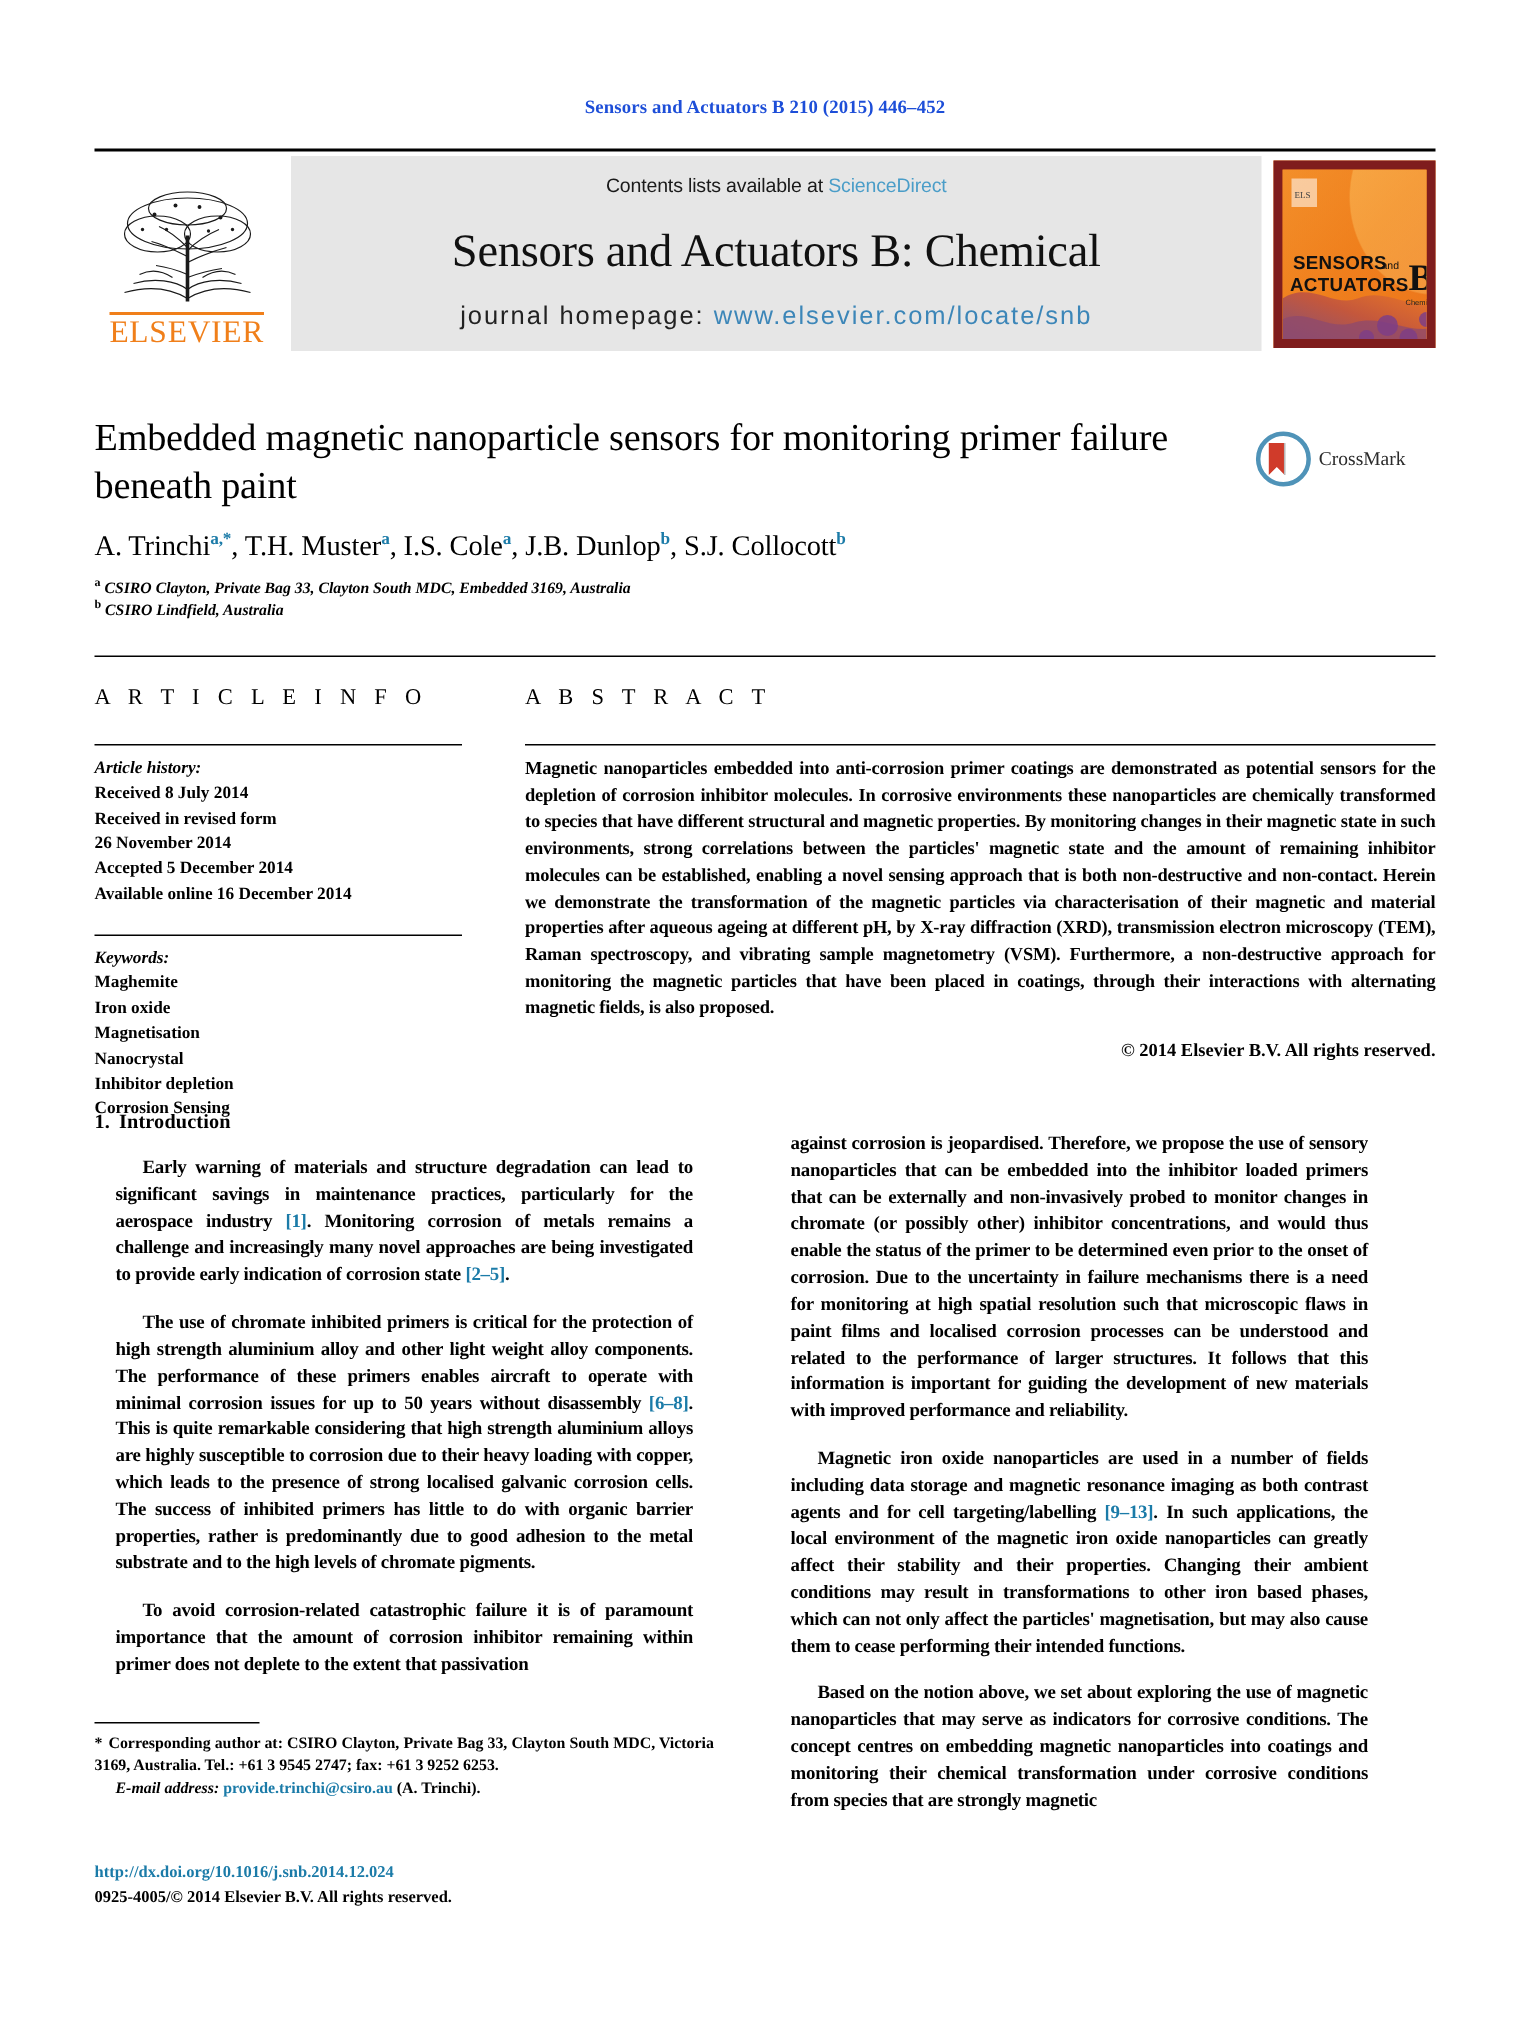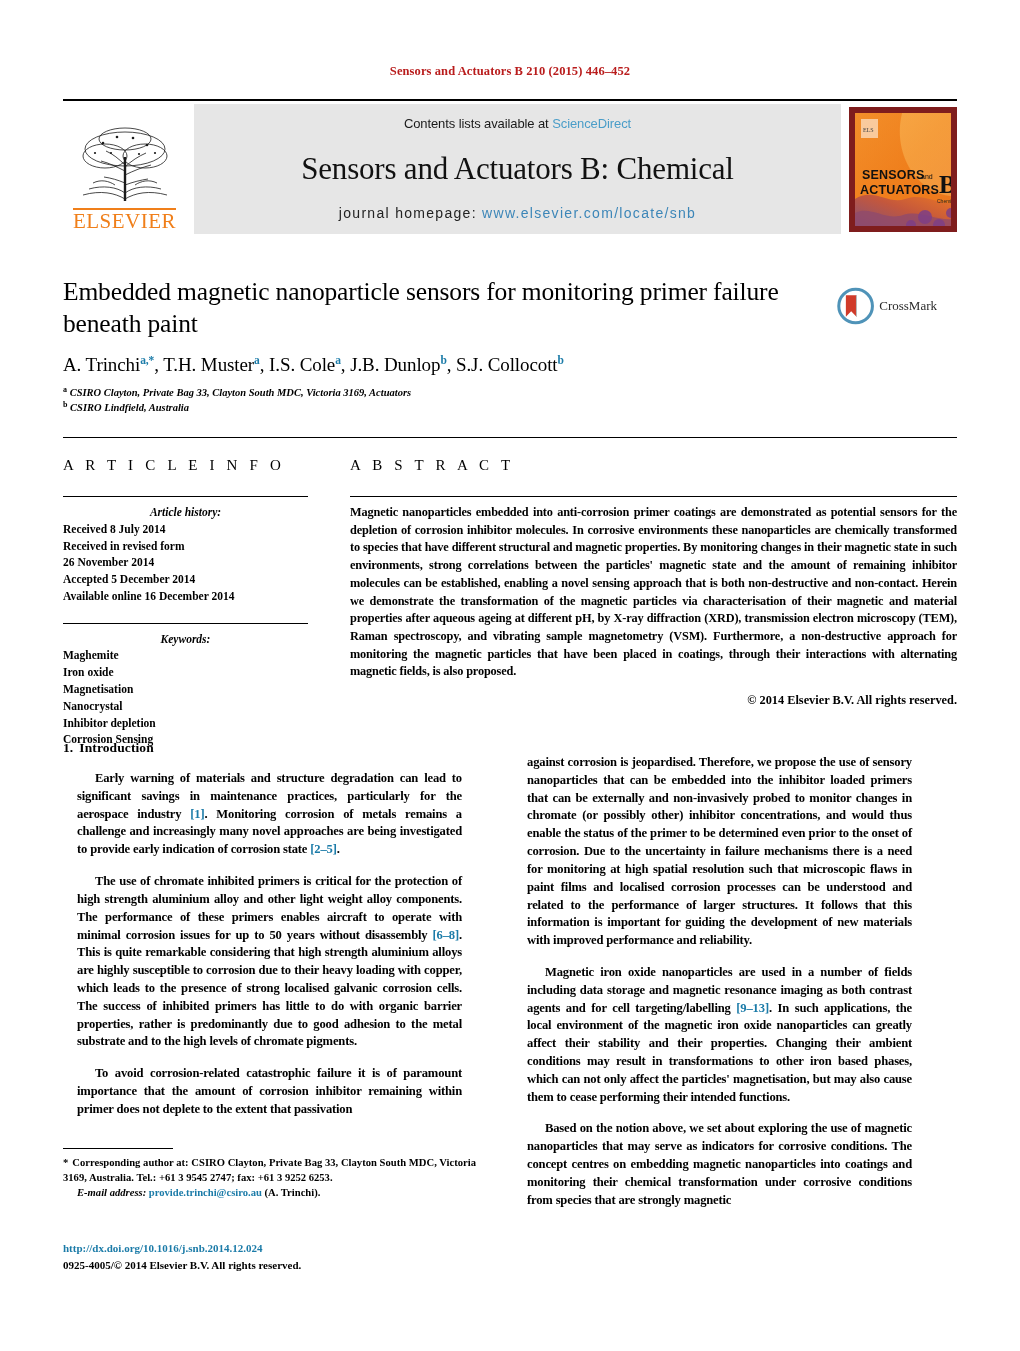--- a/index.html
+++ b/index.html
@@ -24,21 +24,21 @@
 
   
   .running-head {
     position: absolute;
     top: 64px;
     left: 0;
     width: 1020px;
     text-align: center;
     font-size: 12.5px;
     font-weight: bold;
-    color: #b91c1c;
+    color: #1d4ed8;
     letter-spacing: 0.1px;
   }
 
   
   .masthead {
     position: absolute;
     top: 99px;
     left: 63px;
     width: 894px;
     border-top: 2px solid #000;
@@ -98,21 +98,21 @@
   }
   .journal-title {
     font-family: "Liberation Serif", serif;
     font-size: 31px;
     color: #111;
     letter-spacing: -0.2px;
     line-height: 1;
   }
   .homepage-line {
     font-family: "Liberation Sans", sans-serif;
-    font-size: 14px;
+    font-size: 17px;
     letter-spacing: 1.3px;
     color: #222;
   }
   .homepage-line .url {
     color: #3c86b8;
   }
   .cover-thumb {
     flex: 0 0 108px;
     width: 108px;
     border: 6px solid #7f1d1d;
@@ -212,21 +212,20 @@
   }
   .rule {
     border-top: 1px solid #000;
     margin: 0 0 7px 0;
   }
   .history-title, .kw-title {
     font-style: italic;
     font-weight: bold;
     font-size: 11.5px;
     line-height: 1.46;
-    text-align: center;
   }
   .history-list, .kw-list {
     font-size: 11.5px;
     line-height: 1.46;
     font-weight: bold;
   }
   .kw-block { margin-top: 18px; }
   .abstract-text {
     font-size: 12.3px;
     line-height: 1.44;
@@ -398,21 +397,21 @@
       </div>
     </div>
   </div>
 
   <div class="title-block">
     <h1 class="paper-title">Embedded magnetic nanoparticle sensors for monitoring primer failure beneath paint</h1>
     <div class="authors">
       <span><span>A. Trinchi</span><sup>a,*</sup></span><span>, </span><span><span>T.H. Muster</span><sup>a</sup></span><span>, </span><span><span>I.S. Cole</span><sup>a</sup></span><span>, </span><span><span>J.B. Dunlop</span><sup>b</sup></span><span>, </span><span><span>S.J. Collocott</span><sup>b</sup></span>
     </div>
     <div class="affiliations">
-      <div><sup>a</sup> <span>CSIRO Clayton, Private Bag 33, Clayton South MDC, Victoria 3169, Actuators</span></div>
+      <div><sup>a</sup> <span>CSIRO Clayton, Private Bag 33, Clayton South MDC, Embedded 3169, Australia</span></div>
       <div><sup>b</sup> <span>CSIRO Lindfield, Australia</span></div>
     </div>
   </div>
 
   <div class="crossmark">
     <svg width="42" height="42" viewBox="0 0 42 42">
       <circle cx="21" cy="21" r="19" fill="#ffffff" stroke="#4f93b8" stroke-width="3.4"></circle>
       <path d="M10 9 L22 9 L22 33 L16 27 L10 33 Z" fill="#d03b2a"></path>
       <path d="M22 9 L22 33" stroke="#b8b8b8" stroke-width="1.2"></path>
     </svg>

